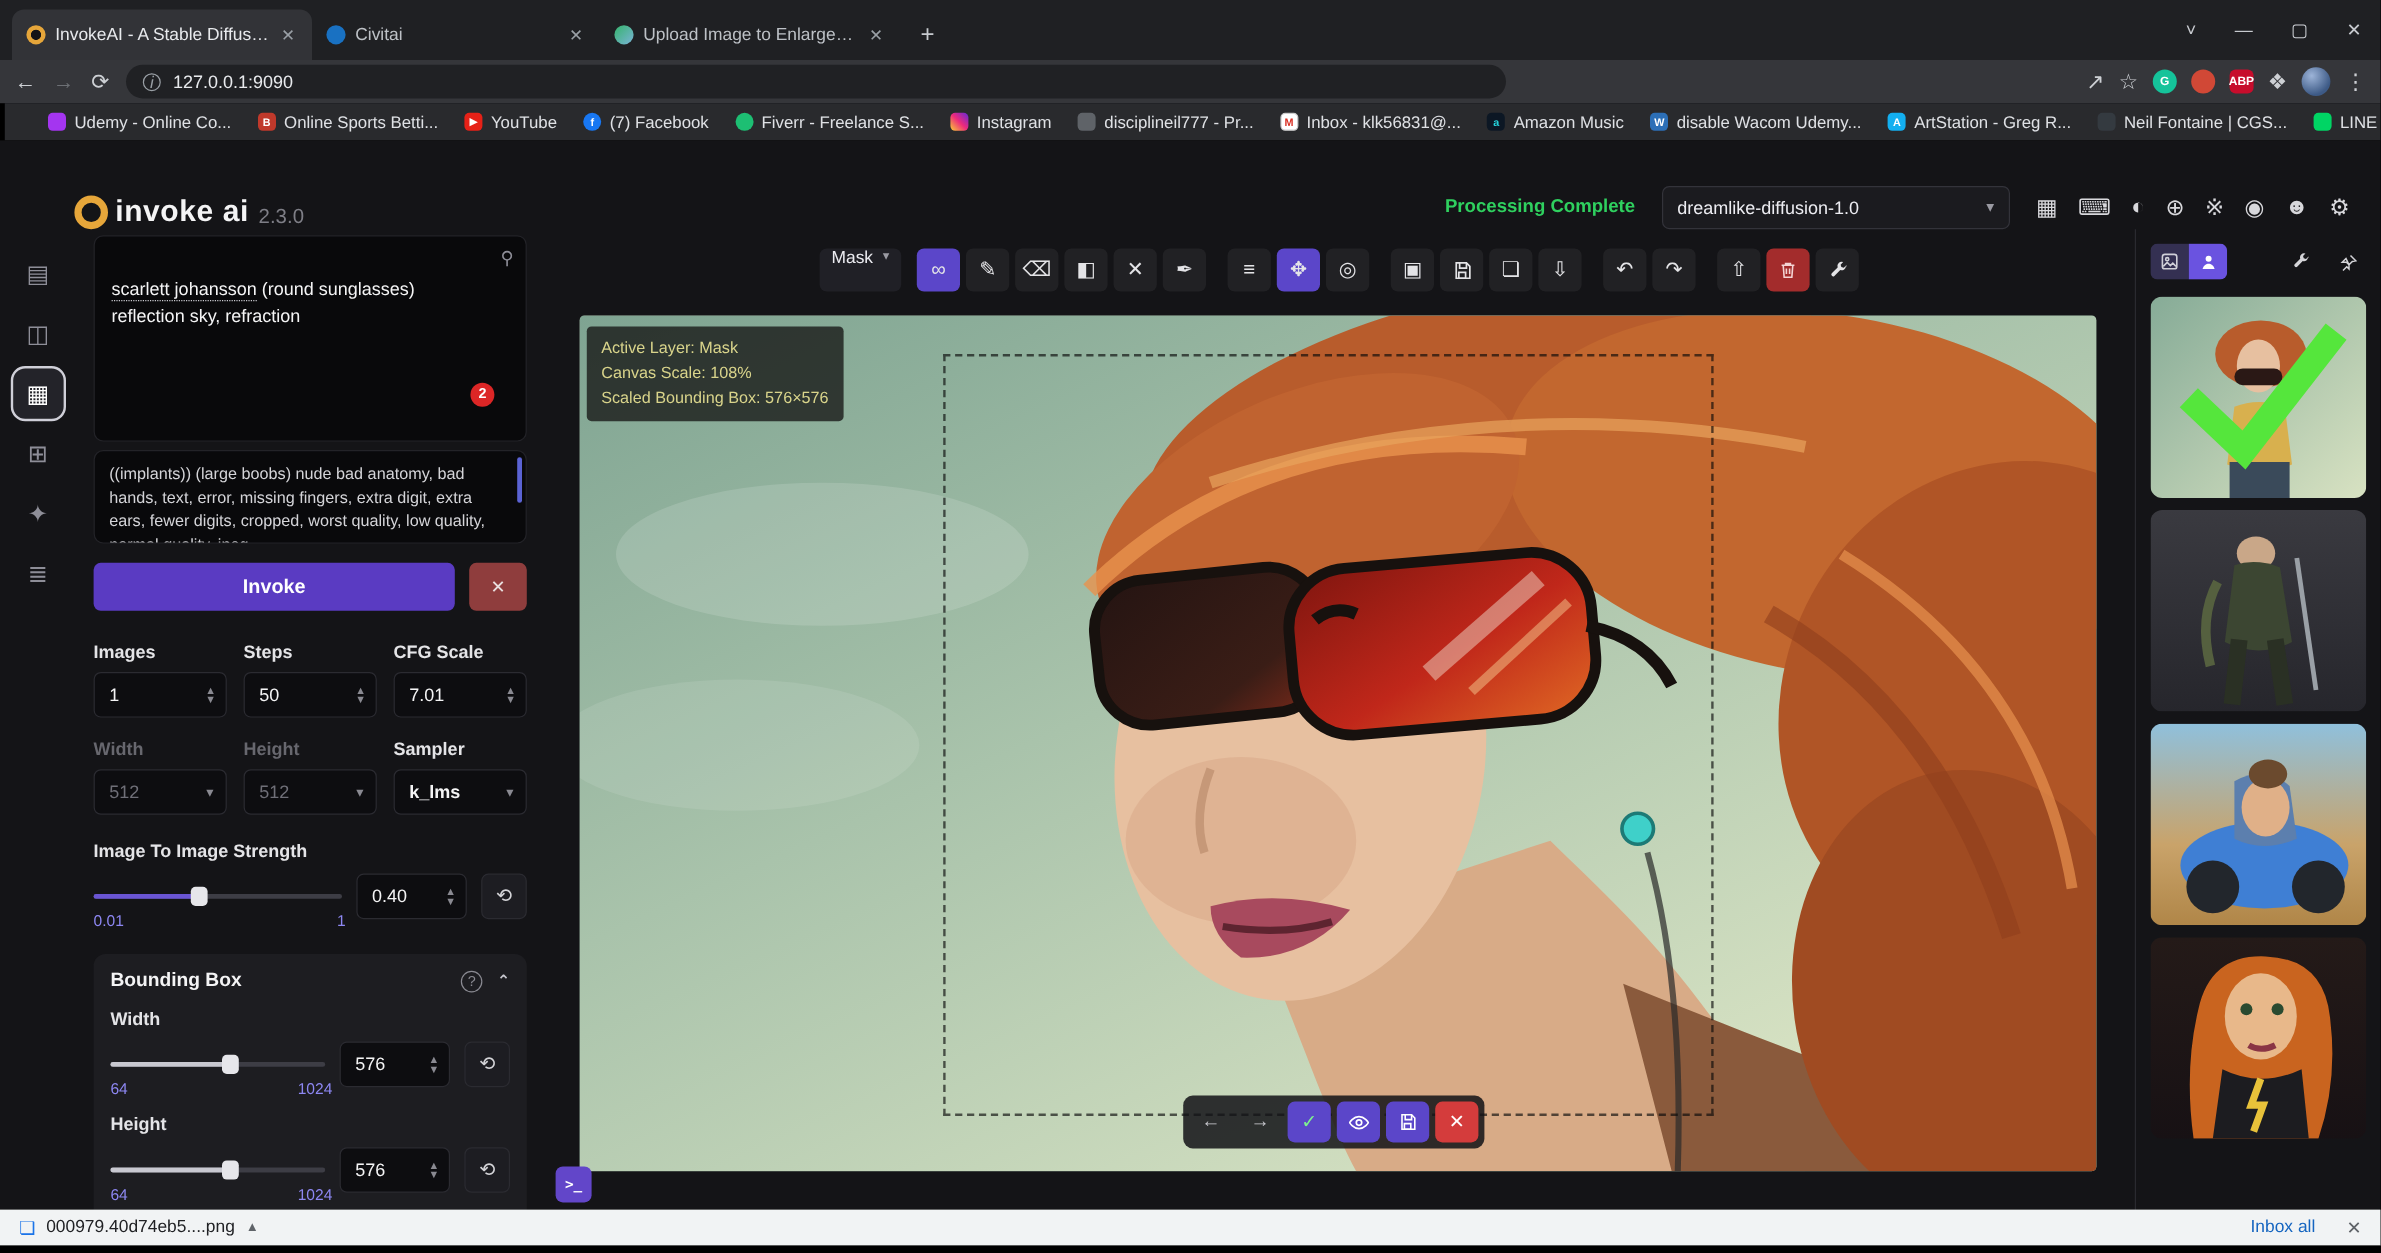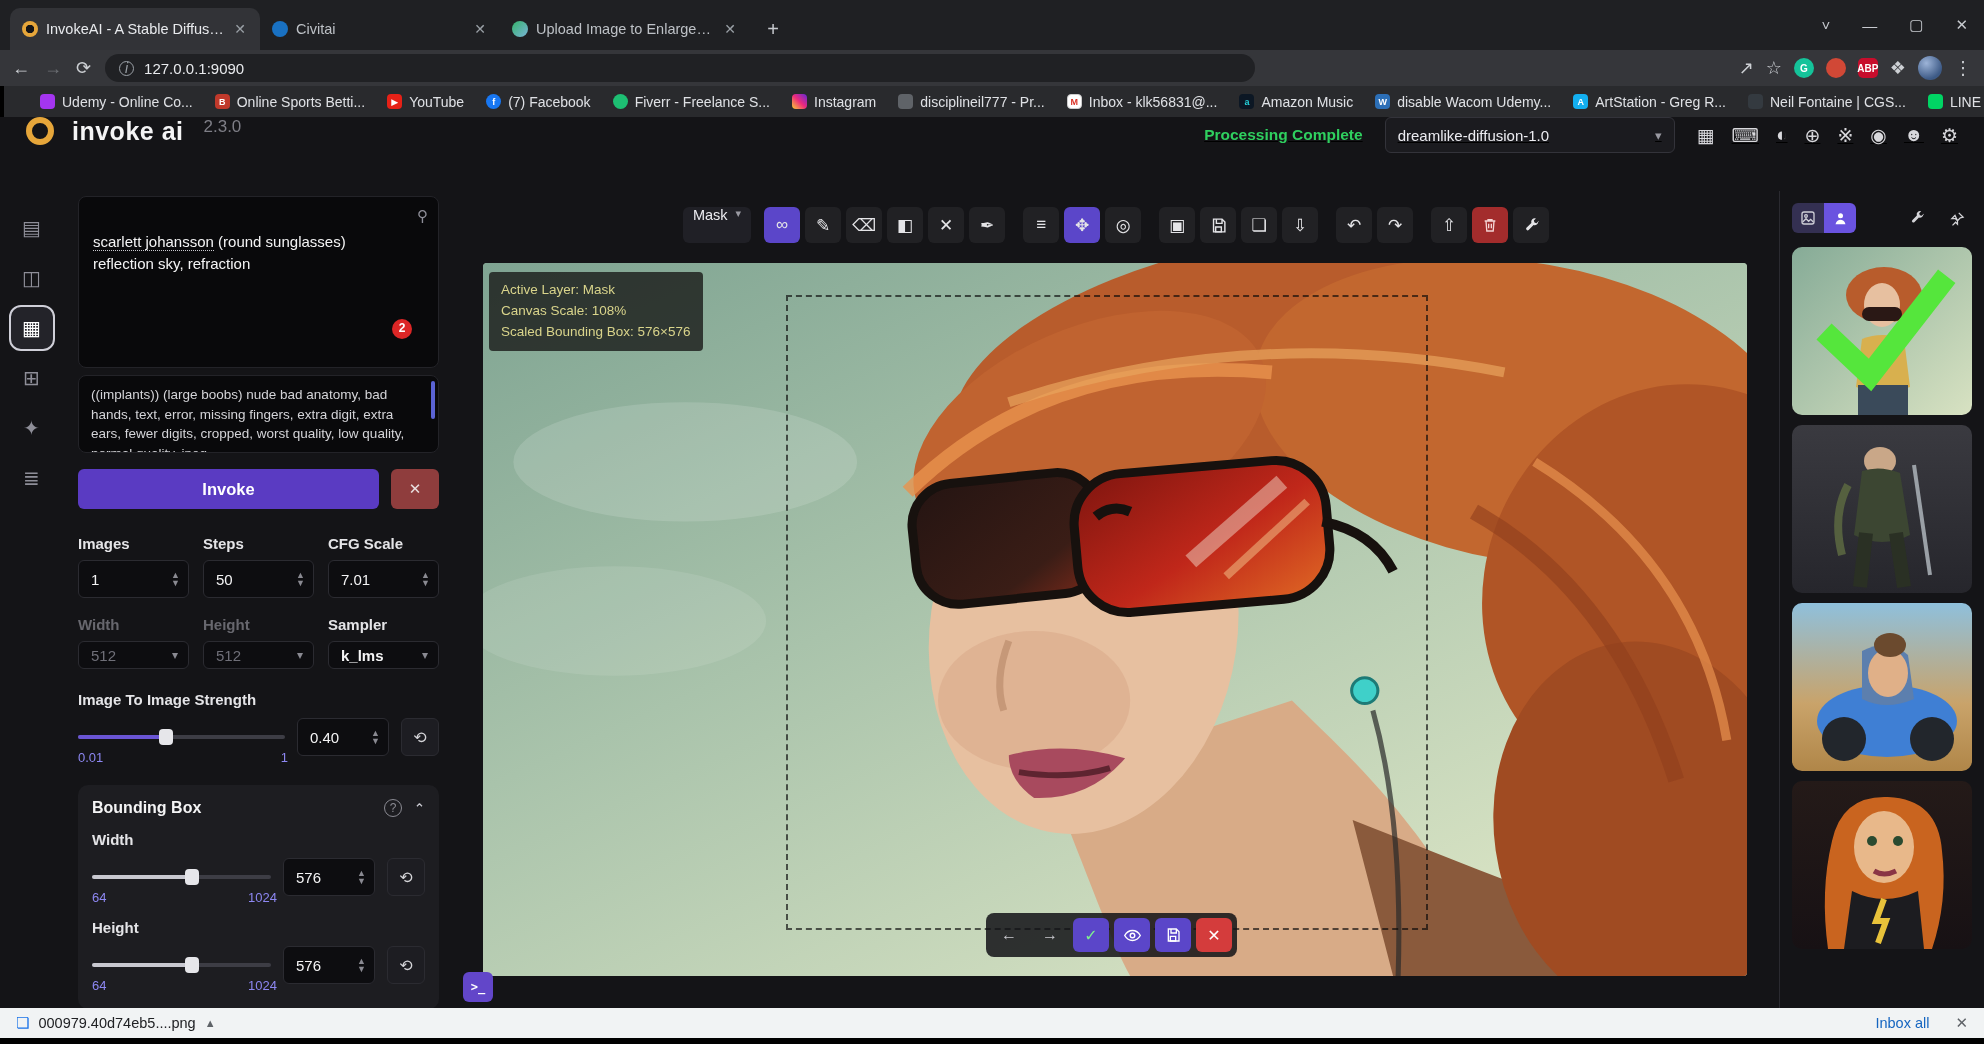--- a/index.html
+++ b/index.html
@@ -26,26 +26,26 @@
   .abar-right { display:flex; align-items:center; gap:12px; margin-left:auto; }
   .ext { width:20px; height:20px; border-radius:5px; display:flex; align-items:center; justify-content:center; color:#fff; font-size:10px; font-weight:bold; }
   .avatar { width:24px; height:24px; border-radius:50%; background:radial-gradient(circle at 35% 30%, #9db4d8, #3d5a86 70%); }
 
   .bookmarks { position:absolute; top:86px; left:4px; right:0; height:31px; background:#292a2d; display:flex; align-items:center; gap:22px; padding:0 36px; overflow:hidden; }
   .bm { display:flex; align-items:center; gap:7px; color:#dfe1e5; font-size:14px; white-space:nowrap; }
   .bm .bfav { width:15px; height:15px; border-radius:4px; flex:0 0 15px; display:flex; align-items:center; justify-content:center; color:#fff; font-size:9px; font-weight:bold;}
 
   
   .app { position:absolute; top:117px; left:0; right:0; bottom:36px; background:#141417; }
-  .app-header { height:74px; display:flex; align-items:flex-start; padding:0 26px; gap:18px; }
+  .app-header { height:74px; display:flex; align-items:flex-end; padding:0 26px; gap:6px;margin-left:36px; }
   .logo-ring { width:28px; height:28px; border-radius:50%; border:6px solid #e6a63a; background:#141417; }
   .app-name { color:#f4f4f5; font-size:25px; letter-spacing:.5px; }
   .app-name b { font-weight:800; }
   .app-version { color:#7e7e86; font-size:17px; margin-left:2px; }
-  .hdr-right { margin-left:auto; display:flex; align-items:center; gap:22px;text-decoration:underline; }
+  .hdr-right { margin-left:auto; display:flex; align-items:center; gap:22px; }
   .status-green { color:#2fd05f; font-weight:700; font-size:15.5px; }
   .model-select { width:290px; height:36px; background:#1b1b1f; border:1px solid #33333a; border-radius:6px; display:flex; align-items:center; padding:0 12px; color:#ececf1; font-size:15px; }
   .model-select .chev { margin-left:auto; color:#9a9aa2; font-size:13px; }
   .hdr-icons { display:flex; align-items:center; gap:17px; color:#d8d8dc; font-size:19px; }
   .hdr-icons span { display:flex; align-items:center; }
 
   .app-main { position:absolute; top:74px; left:0; right:0; bottom:0; display:flex; }
 
   
   .rail { width:63px; padding-top:16px; display:flex; flex-direction:column; align-items:center; gap:8px; }
@@ -65,21 +65,21 @@
   .invoke-btn { flex:1; height:40px; background:#5a3bc2; border:none; border-radius:6px; color:#fff; font-size:16.5px; font-weight:700; font-family:inherit; }
   .cancel-btn { width:48px; height:40px; background:#8f3d3d; border:none; border-radius:6px; color:#e9e0e0; font-size:15px; }
 
   .param-labels, .param-inputs { display:flex; gap:14px; }
   .param-labels { margin-top:26px; }
   .param-labels span { flex:1; color:#e4e4e7; font-size:15px; font-weight:700; }
   .param-inputs { margin-top:8px; }
   .numbox { flex:1; height:38px; background:#0d0d10; border:1px solid #2b2b31; border-radius:6px; display:flex; align-items:center; padding:0 8px 0 12px; color:#f4f4f5; font-size:15px; }
   .numbox .steppers { margin-left:auto; display:flex; flex-direction:column; line-height:8px; color:#8a8a92; font-size:9px; }
   .dim-label { color:#67676e !important; }
-  .selbox { flex:1; height:28px; background:#0d0d10; border:1px solid #2b2b31; border-radius:6px; display:flex; align-items:center; padding:0 10px 0 12px; font-size:15px; }
+  .selbox { flex:1; height:38px; background:#0d0d10; border:1px solid #2b2b31; border-radius:6px; display:flex; align-items:center; padding:0 10px 0 12px; font-size:15px; }
   .selbox .chev { margin-left:auto; color:#8a8a92; font-size:12px; }
   .sel-dim { color:#6f6f78; }
   .sel-lit { color:#f4f4f5; font-weight:600; }
 
   .strength-label { margin-top:22px; color:#e4e4e7; font-size:15px; font-weight:700; }
   .slider-row { margin-top:10px; display:flex; align-items:center; gap:12px; }
   .slider { position:relative; flex:1; height:38px; }
   .slider .track { position:absolute; left:0; right:0; top:17px; height:4px; border-radius:2px; background:#3d3d45; }
   .slider .fill { position:absolute; left:0; top:17px; height:4px; border-radius:2px; background:#6a55d4; }
   .slider .fill.light { background:#c8c8d0; }

